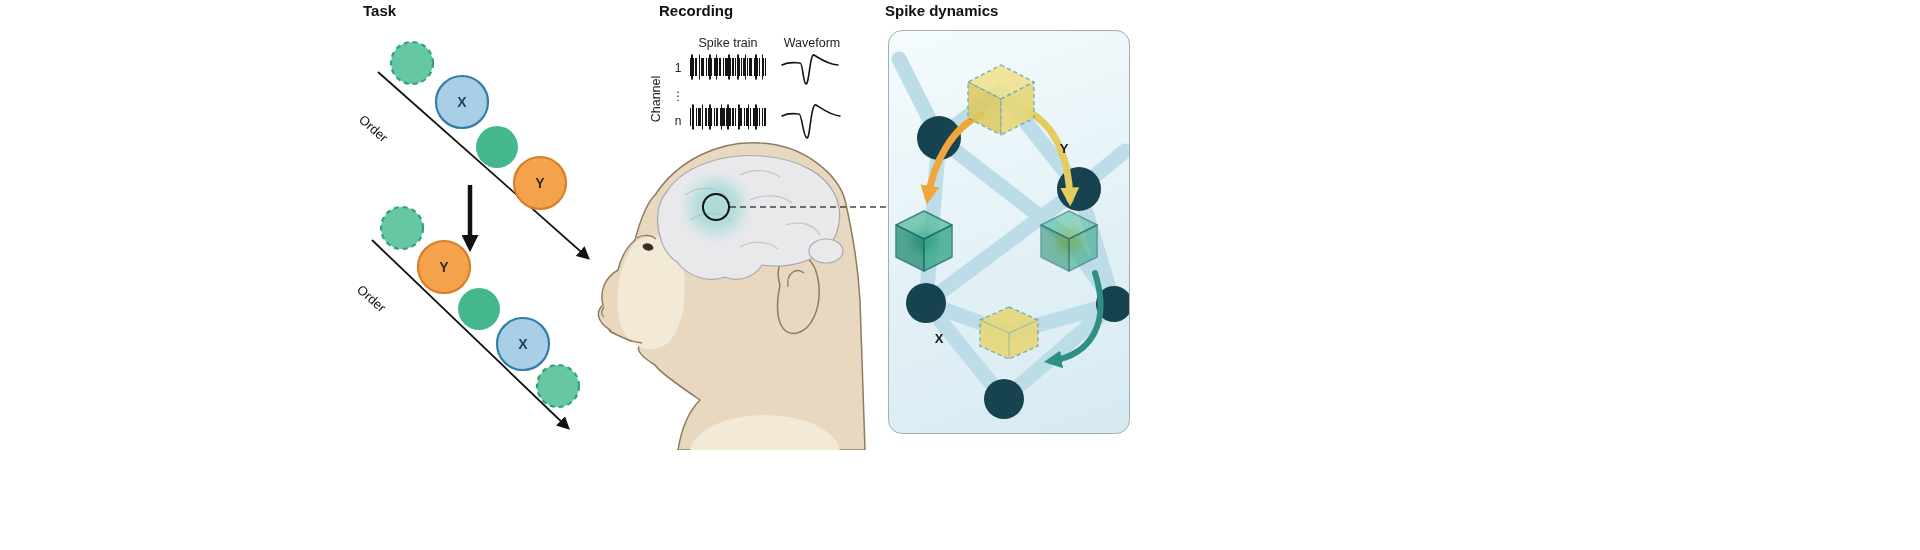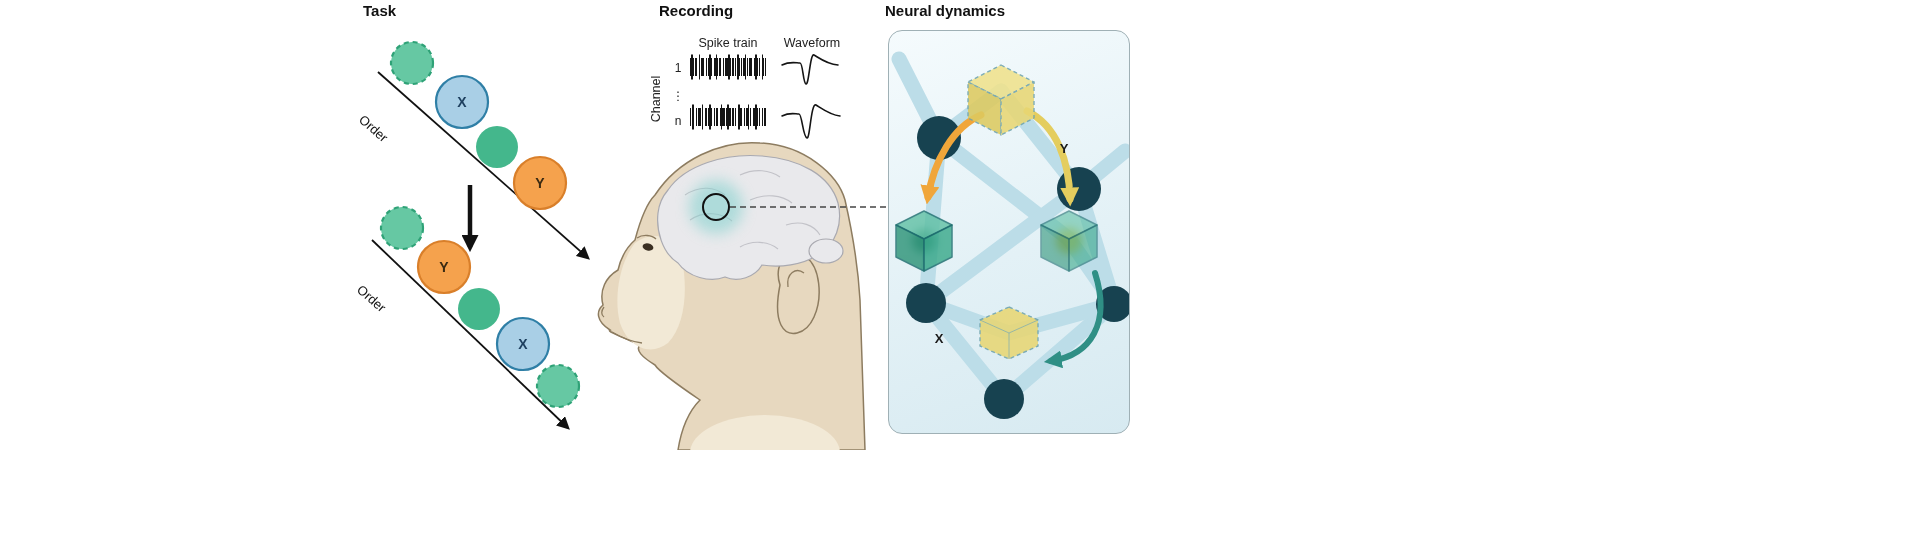--- a/index.html
+++ b/index.html
@@ -38,21 +38,21 @@
   .cube-dash{stroke:var(--dashed-outline);stroke-width:1.4;stroke-dasharray:4 3;stroke-linejoin:round;}
   .cube-solid{stroke:var(--cube-outline);stroke-width:1.5;stroke-linejoin:round;}
 </style>
 </head>
 <body>
 
 <div class="stage">
 
   <div class="heading" style="left:363px;">Task</div>
   <div class="heading" style="left:645px;margin-left:14px;">Recording</div>
-  <div class="heading" style="left:885px;">Neural dynamics</div>
+  <div class="heading" style="left:885px;">Spike dynamics</div>
 
   <svg class="abs" style="left:350px;top:25px;" width="260" height="420" viewBox="0 0 260 420">
     <defs>
       <marker id="mk-black" viewBox="0 0 10 10" refX="8" refY="5" markerWidth="13" markerHeight="13" markerUnits="userSpaceOnUse" orient="auto">
           <path d="M0,0 L10,5 L0,10 Z" fill="#111"></path>
         </marker>
       <marker id="mk-black-big" viewBox="0 0 10 10" refX="7" refY="5" markerWidth="17" markerHeight="17" markerUnits="userSpaceOnUse" orient="auto">
           <path d="M0,0 L10,5 L0,10 Z" fill="#111"></path>
         </marker>
     </defs>

